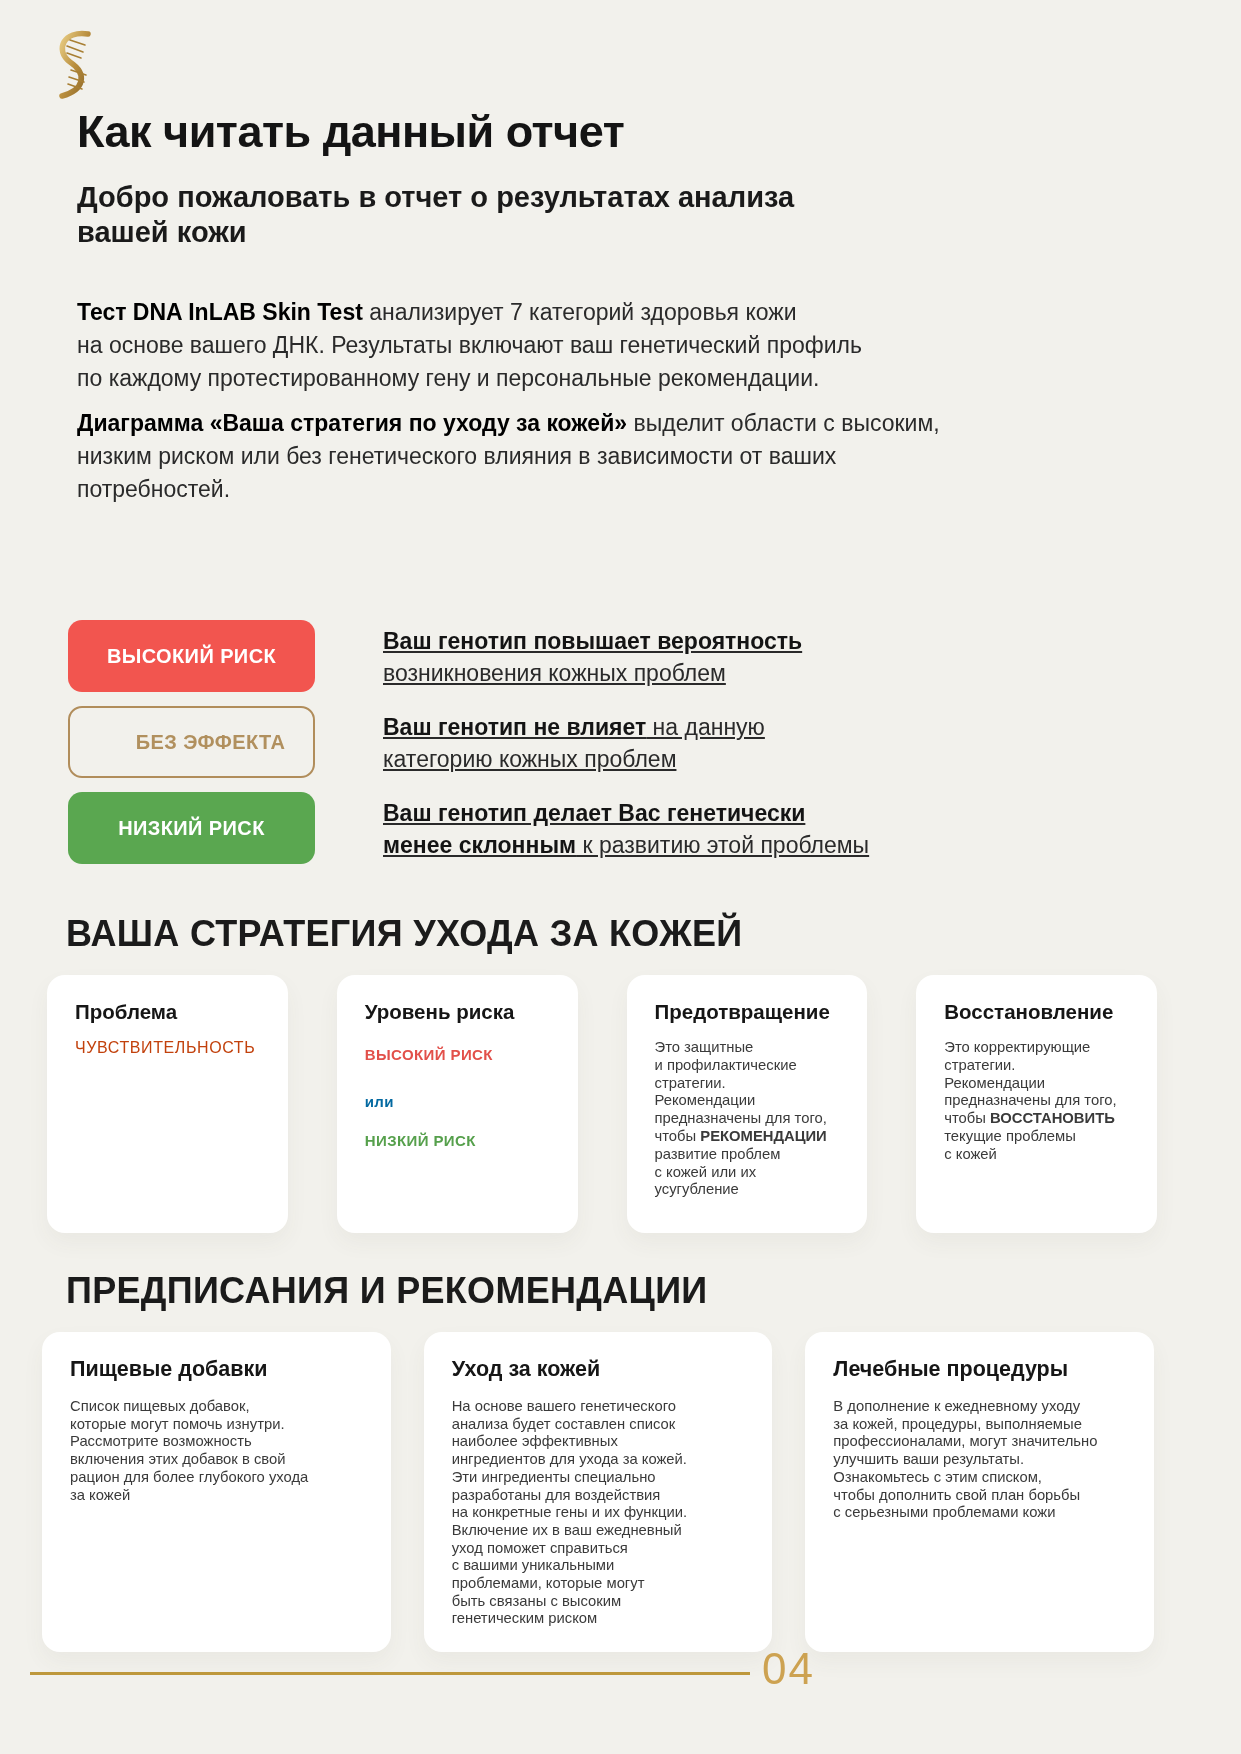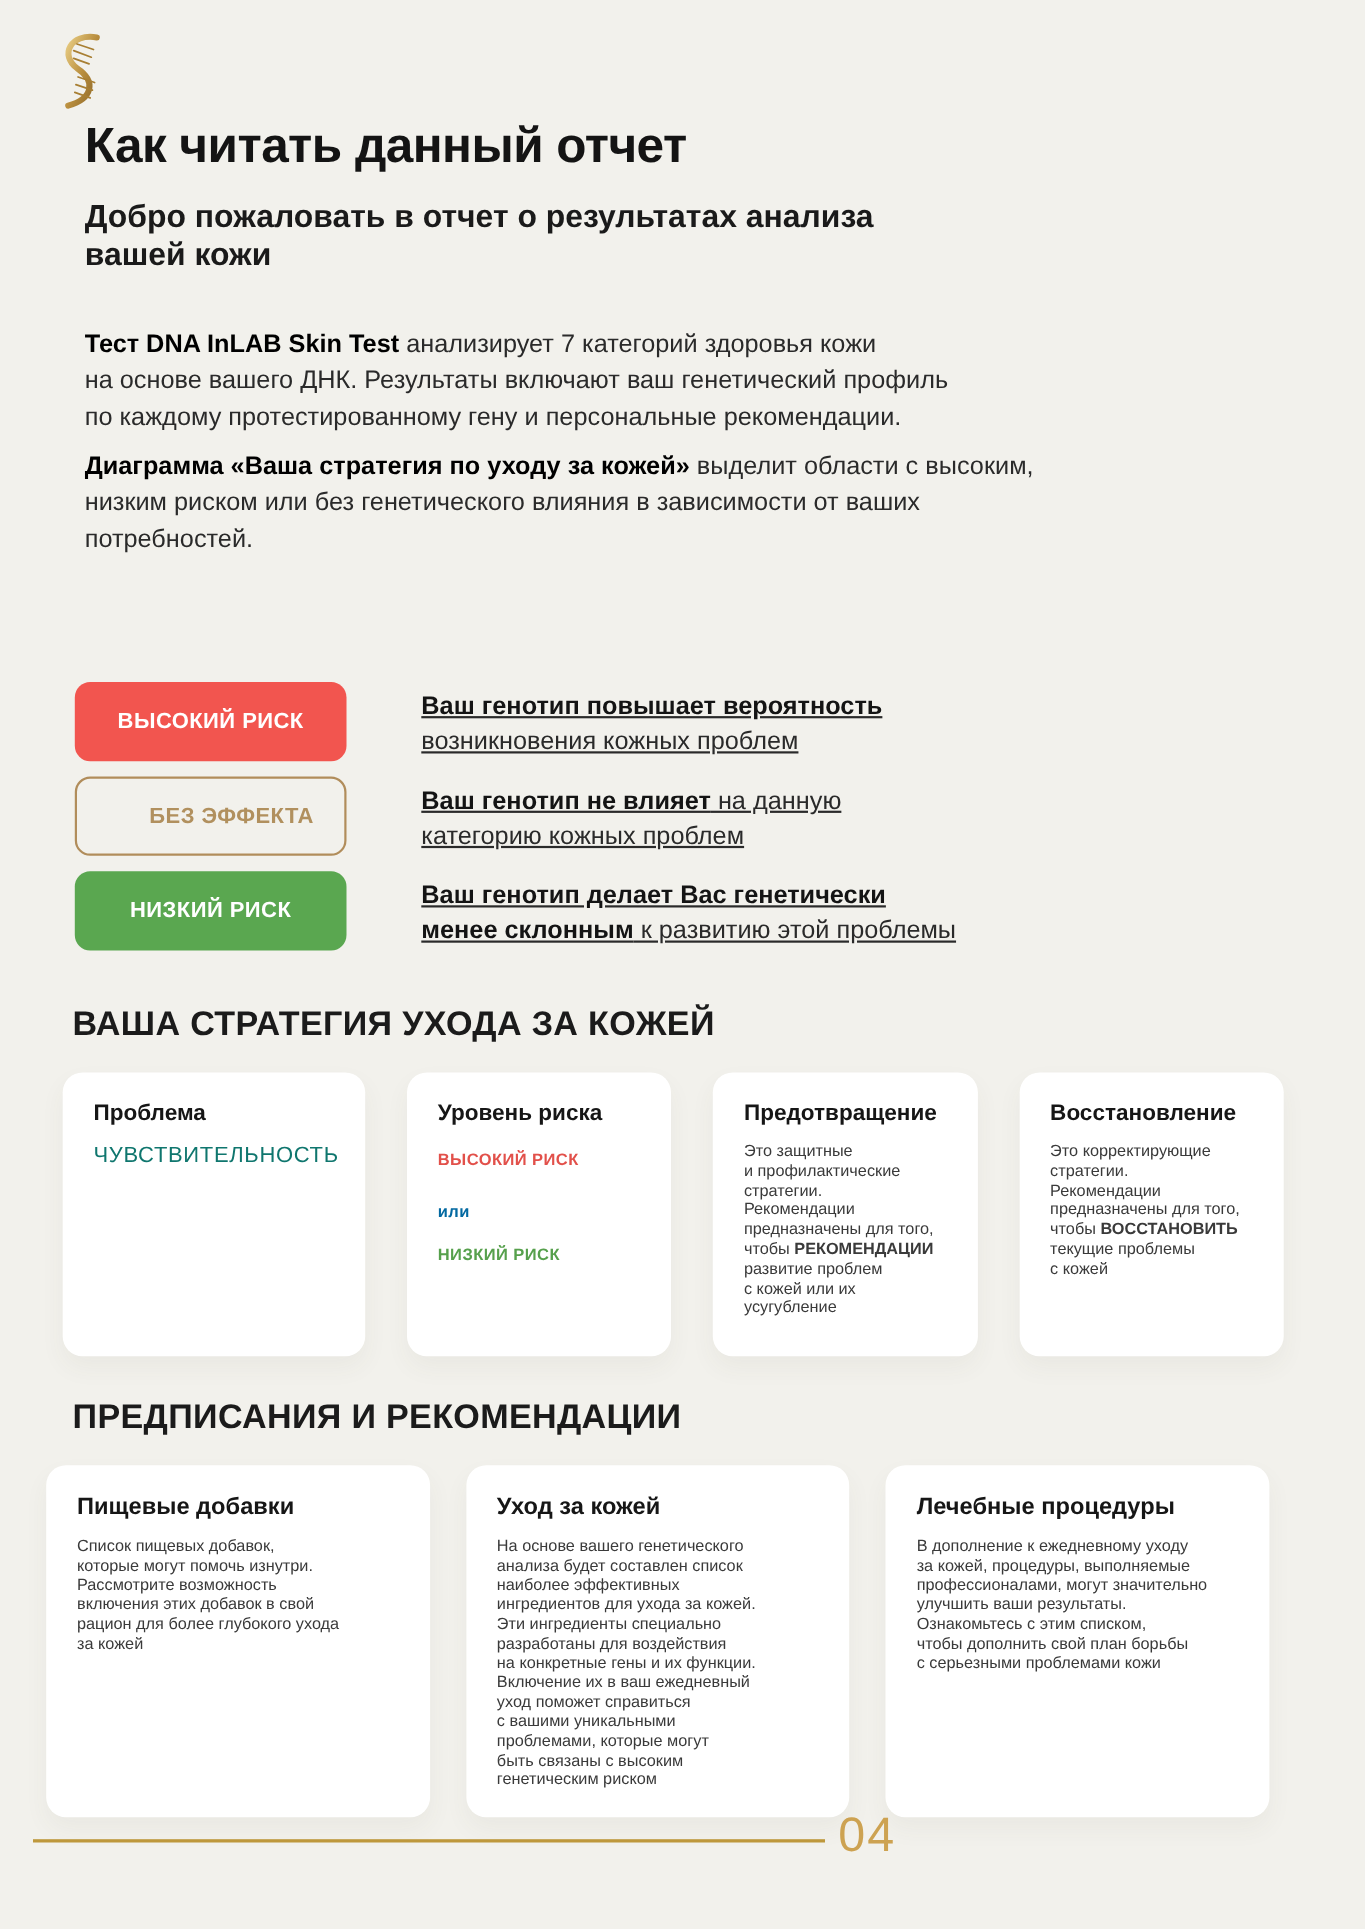--- a/index.html
+++ b/index.html
@@ -41,46 +41,46 @@
   .badge-none { background:transparent; border:2.5px solid #B18D5B; color:#B1905E;padding-left:38px; }
   .badge-low  { background:#5AA750; color:#ffffff; }
   .legend-desc {
     margin-left:68px; padding-top:5px;
     font-size:23px; line-height:32px; color:#2a2a2a; white-space:pre-line;text-decoration:underline;
   }
   .legend-desc b { color:#141414; }
 
   .section-heading {
     position:absolute; left:66px;
-    font-size:31px; font-weight:600; letter-spacing:0.3px; color:#1b1b1b;
+    font-size:36px; font-weight:600; letter-spacing:0.3px; color:#1b1b1b;
   }
   .section-heading.first { top:913px; }
   .section-heading.second { top:1270px; }
 
   .cards { position:absolute; display:grid; align-items:stretch; }
   .cards-strategy {
-    left:57px; top:975px; width:1110px; height:258px;
-    grid-template-columns:repeat(4,1fr); gap:38px;
+    left:47px; top:975px; width:1110px; height:258px;
+    grid-template-columns:repeat(4,1fr); gap:49px;
   }
   .cards-reco {
     left:42px; top:1332px; width:1112px; height:313px;
     grid-template-columns:repeat(3,1fr); gap:33px;
   }
   .card {
     background:#ffffff; border-radius:18px;
     padding:25px 24px 24px 28px;
     box-shadow:0 10px 22px rgba(70,70,50,0.05);
   }
   .card h4 { font-size:20.5px; font-weight:700; color:#161616; margin-bottom:15px; }
   .cards-reco .card h4 { font-size:21.5px; margin-bottom:16px; }
   .card-body {
     font-size:14.8px; line-height:17.8px; color:#3a3a3a; white-space:pre-line;
   }
   .cards-reco .card-body { font-size:14.8px; line-height:17.7px; }
-  .problem-name { font-size:20px; letter-spacing:0.6px; color:#0f766e; margin-top:12px; }
+  .problem-name { font-size:16px; letter-spacing:0.6px; color:#c2410c; margin-top:12px; }
   .risk-line { font-size:15px; font-weight:700; letter-spacing:0.4px; }
   .risk-high { color:#E2504A; margin-top:22px; margin-bottom:30px; }
   .risk-or   { color:#0369a1; margin-bottom:22px; }
   .risk-low  { color:#56A04C; }
 
   .footer-line {
     position:absolute; left:30px; top:1672px; width:720px; height:2.5px;
     background:#BE983C;
   }
   .page-number {

